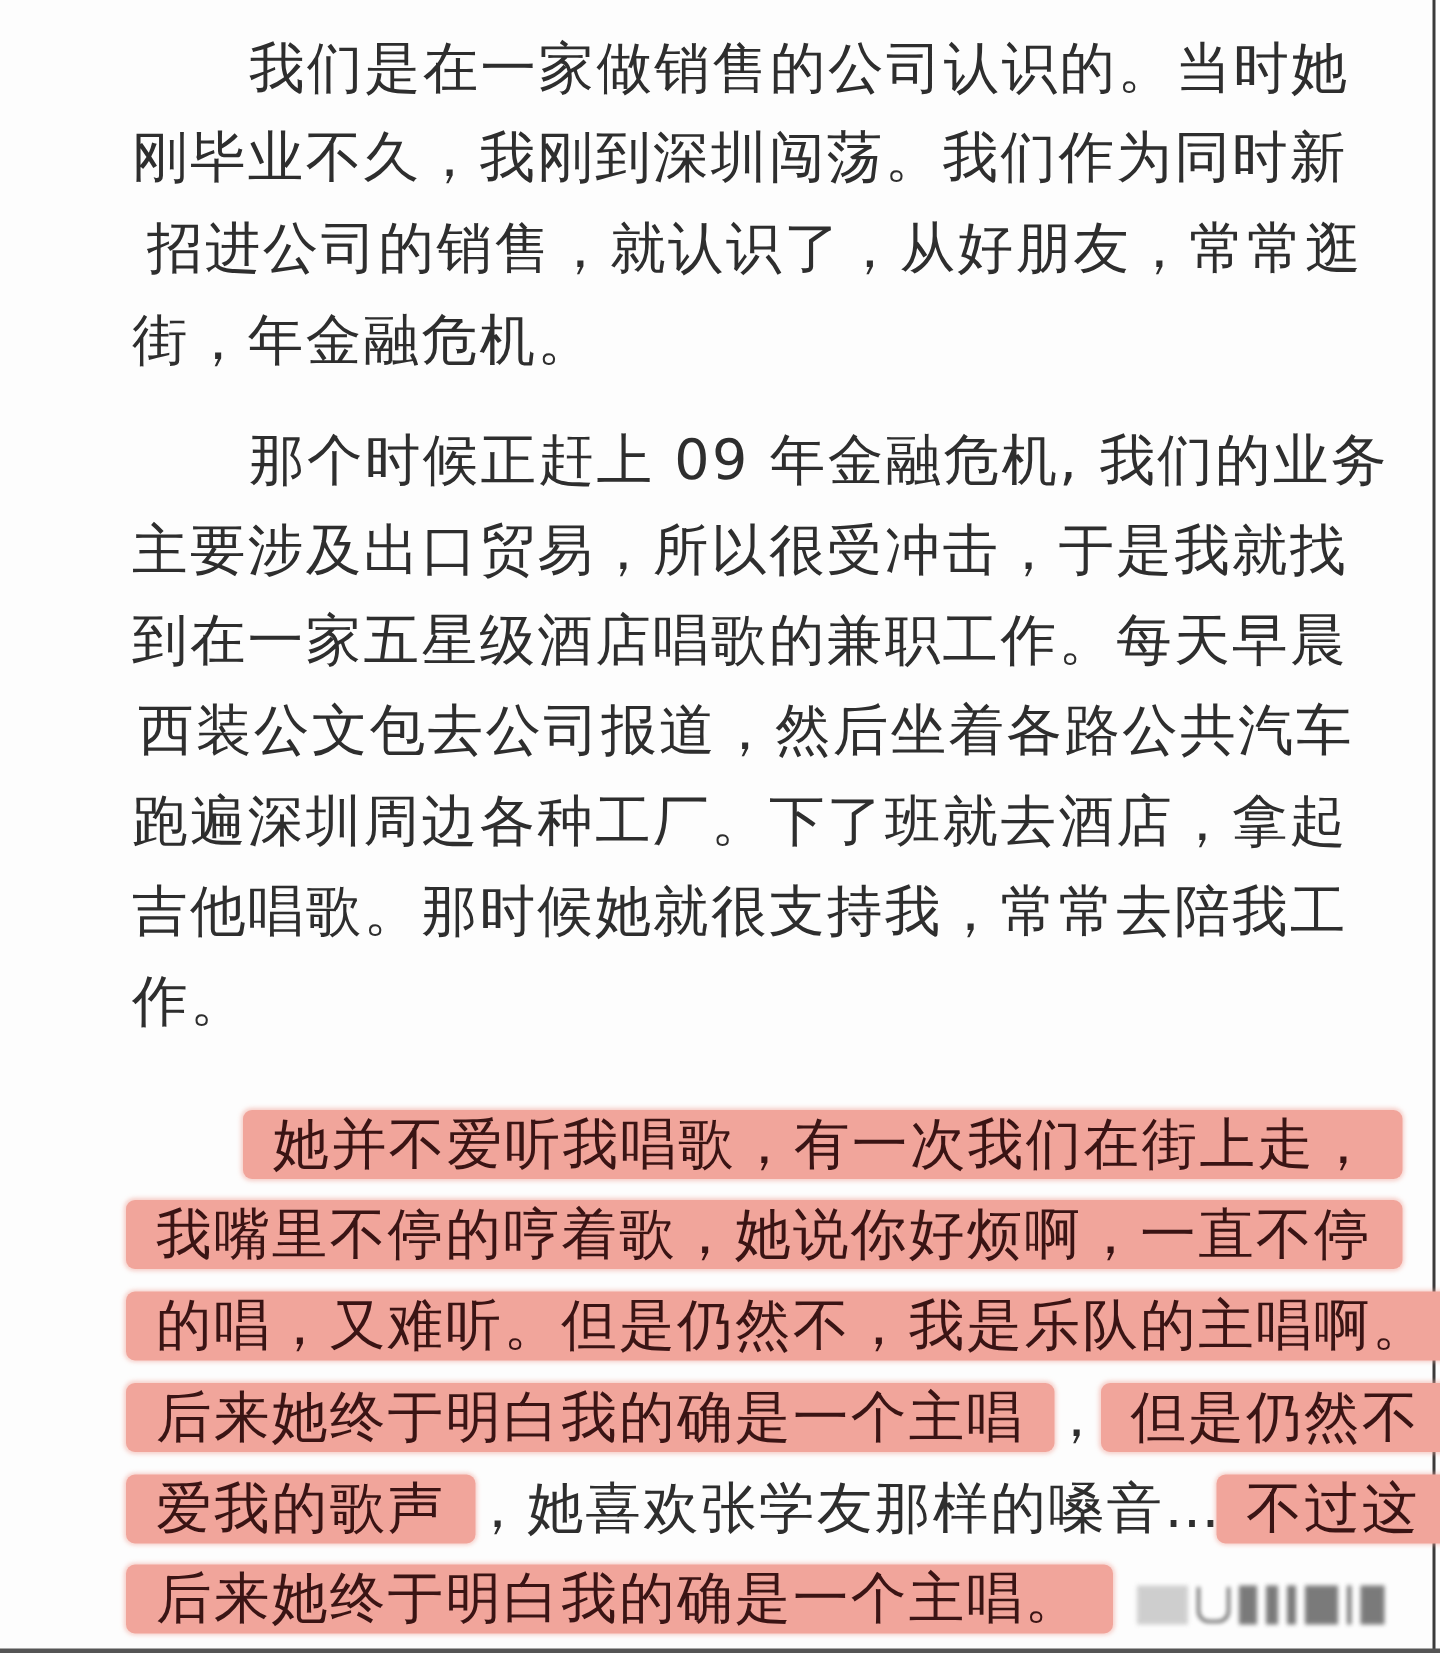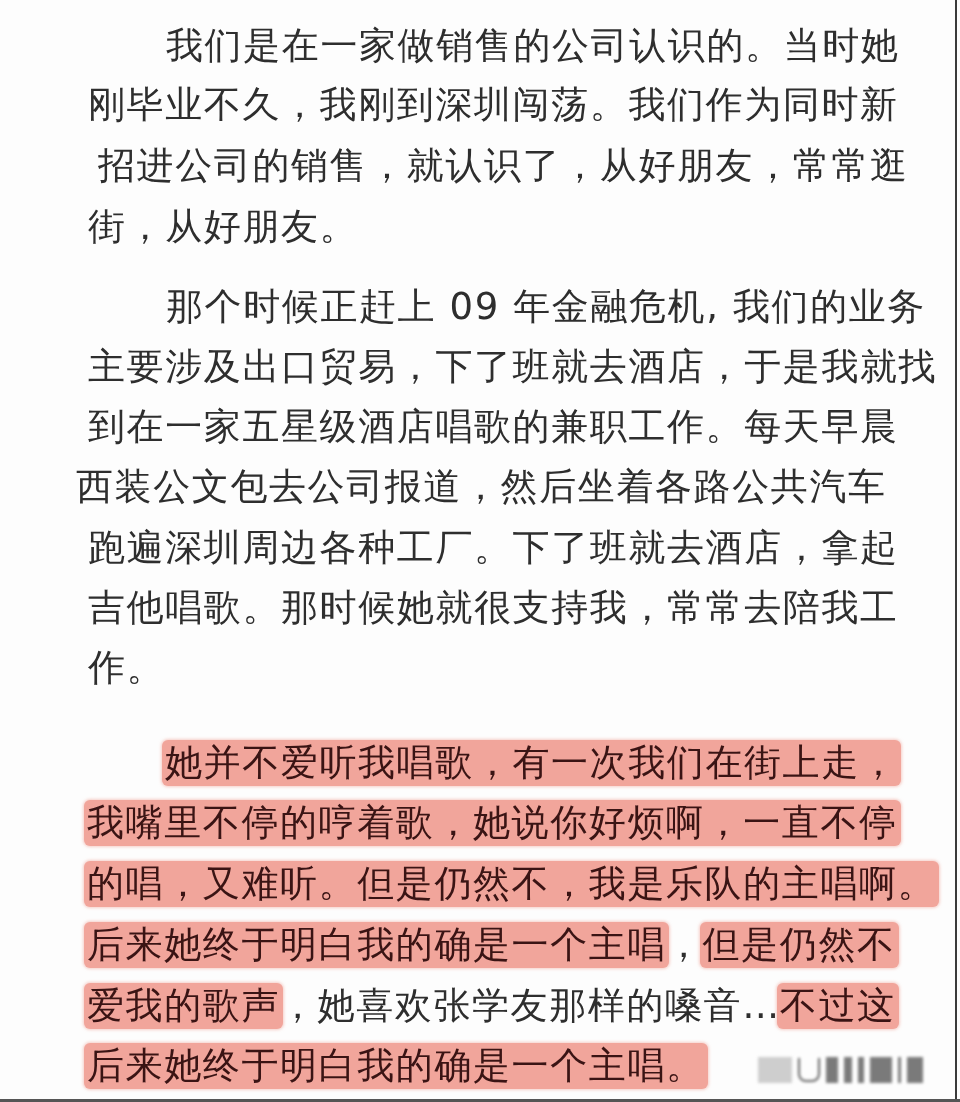--- a/index.html
+++ b/index.html
@@ -21,21 +21,21 @@
     font-size: 37px; color: #2e2e2e; white-space: nowrap;
     letter-spacing: 1.6px;
   }
   .seg { display: inline-block; }
   .hl {
     background: #f1a59b;
     color: #3a1414;
     border-radius: 6px;
     box-shadow: 0 0 3px 1px rgba(241,165,155,0.55);
     line-height: 46px;
-    padding: 0 3px;
+    padding: 0 20px;
     margin: 0 -4px;
   }
   .watermark {
     position: absolute; left: 758px; top: 1050px; width: 200px; height: 40px;
     display: flex; align-items: center; gap: 6px;
     filter: blur(1.4px); opacity: 0.7;
   }
   .watermark .bar { display: inline-block; height: 26px; background: #444; }
   .watermark .light { background: #bbb; }
   .watermark .cup { width: 18px; height: 22px; border: 2px solid #222; border-top: none; border-radius: 0 0 8px 8px; background: transparent; }
@@ -51,33 +51,33 @@
   <div class="line" style="top:18px;left:166px">
     <span class="seg">我们是在一家做销售的公司认识的。当时她</span>
   </div>
   <div class="line" style="top:77px;left:88px">
     <span class="seg">刚毕业不久，我刚到深圳闯荡。我们作为同时新</span>
   </div>
   <div class="line" style="top:138px;left:98px">
     <span class="seg">招进公司的销售，就认识了，从好朋友，常常逛</span>
   </div>
   <div class="line" style="top:199px;left:88px">
-    <span class="seg">街，从好朋友。</span>
+    <span class="seg">街，年金融危机。</span>
   </div>
 
   <div class="line" style="top:279px;left:166px">
     <span class="seg">那个时候正赶上 09 年金融危机, 我们的业务</span>
   </div>
   <div class="line" style="top:339px;left:88px">
-    <span class="seg">主要涉及出口贸易，下了班就去酒店，于是我就找</span>
+    <span class="seg">主要涉及出口贸易，所以很受冲击，于是我就找</span>
   </div>
   <div class="line" style="top:399px;left:88px">
     <span class="seg">到在一家五星级酒店唱歌的兼职工作。每天早晨</span>
   </div>
-  <div class="line" style="top:459px;left:76px">
+  <div class="line" style="top:459px;left:92px">
     <span class="seg">西装公文包去公司报道，然后坐着各路公共汽车</span>
   </div>
   <div class="line" style="top:520px;left:88px">
     <span class="seg">跑遍深圳周边各种工厂。下了班就去酒店，拿起</span>
   </div>
   <div class="line" style="top:580px;left:88px">
     <span class="seg">吉他唱歌。那时候她就很支持我，常常去陪我工</span>
   </div>
   <div class="line" style="top:640px;left:88px">
     <span class="seg">作。</span>

